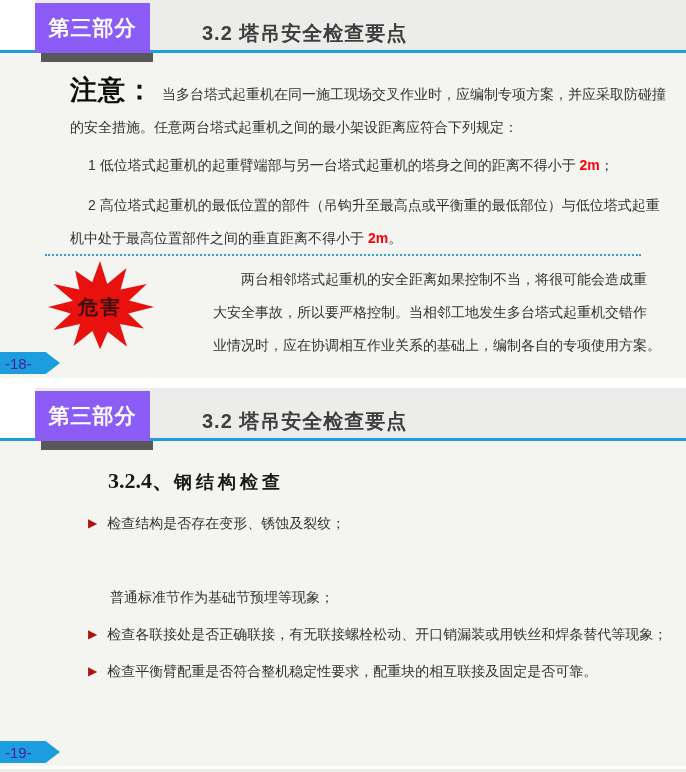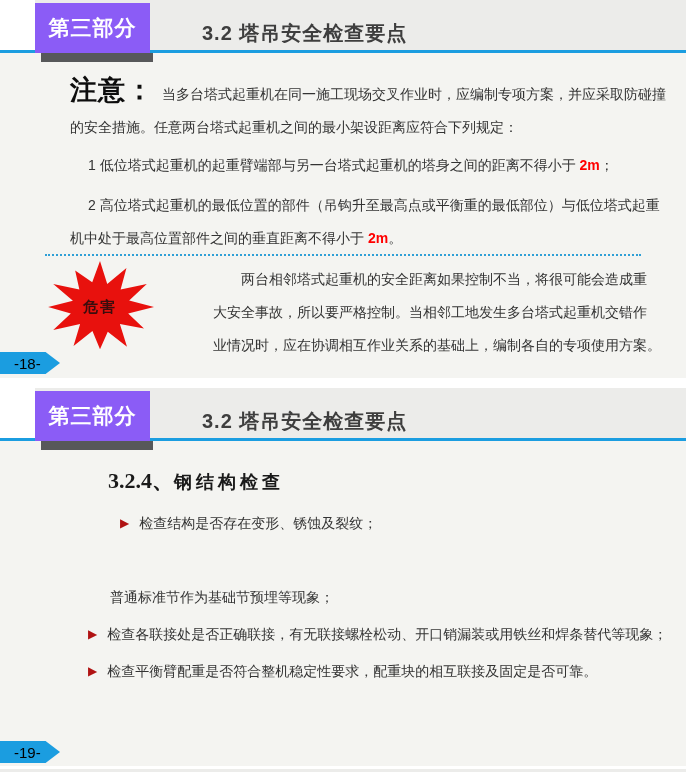--- a/index.html
+++ b/index.html
@@ -24,31 +24,31 @@
   .note-big { font-size:27px; font-weight:bold; color:#0d0d0d; letter-spacing:1px; margin-right:8px; }
   .em-red { color:#ff0000; font-weight:bold; }
 
   .dotted { position:absolute; left:45px; width:596px; height:0; border-top:2px dotted #2f9fd6; }
 
   
   .star { position:absolute; left:46px; top:261px; width:108px; height:92px; }
   .star svg { position:absolute; top:0; left:0; width:108px; height:92px; }
   .star .star-label { position:absolute; top:0; left:0; width:108px; height:92px;
         display:flex; align-items:center; justify-content:center;
-        color:#3b0d0d; font-weight:bold; font-size:15px; letter-spacing:2px;text-align:center; }
+        color:#3b0d0d; font-weight:bold; font-size:20px; letter-spacing:2px;text-align:center; }
 
   .danger-para { position:absolute; left:213px; top:263px; width:452px;
         color:#333333; font-size:14px; line-height:33px; }
   .danger-para .dline { white-space:nowrap; }
   .danger-para .indent { padding-left:28px; }
 
   
   .ptag { position:absolute; left:0; width:60px; height:22px; background:#1b9de0;
         clip-path:polygon(0 0, 76% 0, 100% 50%, 76% 100%, 0 100%);
-        display:flex; align-items:center; color:#000000; font-size:15px; padding-left:14px;
+        display:flex; align-items:center; color:#4c1d95; font-size:15px; padding-left:5px;
         filter:drop-shadow(2px 2px 0 rgba(80,80,80,.45)); }
 
   
   .s2-heading { position:absolute; left:108px; top:78px; white-space:nowrap; }
   .s2-heading .hnum { font-family:"Liberation Serif", serif; font-weight:bold; font-size:22px; color:#1a1a1a; }
   .s2-heading .htxt { font-weight:bold; font-size:18px; color:#1a1a1a; letter-spacing:4px; }
 
   .bullet { position:absolute; left:88px; white-space:nowrap; color:#333333; font-size:14px; }
   .bullet .tri { color:#b01212; font-size:12px; margin-right:10px; vertical-align:1px; }
 
@@ -112,21 +112,21 @@
     <div class="badge-shadow"></div>
     <div class="badge">
       <span>第三部分</span>
     </div>
     <div class="htitle">3.2  塔吊安全检查要点</div>
 
     <div class="s2-heading">
       <span class="hnum">3.2.4、</span><span class="htxt">钢结构检查</span>
     </div>
 
-    <div class="bullet" style="top:127px;margin-left:32px;">
+    <div class="bullet" style="top:127px;">
       <span class="tri">▶</span><span>检查结构是否存在变形、锈蚀及裂纹；</span>
     </div>
     <div class="bullet" style="top:201px; left:110px;">普通标准节作为基础节预埋等现象；</div>
     <div class="bullet" style="top:275px;">
       <span class="tri">▶</span><span>检查平衡臂配重是否符合整机稳定性要求，配重块的相互联接及固定是否可靠。</span>
     </div>
     <div class="bullet" style="top:238px;">
       <span class="tri">▶</span><span>检查各联接处是否正确联接，有无联接螺栓松动、开口销漏装或用铁丝和焊条替代等现象；</span>
     </div>
 

